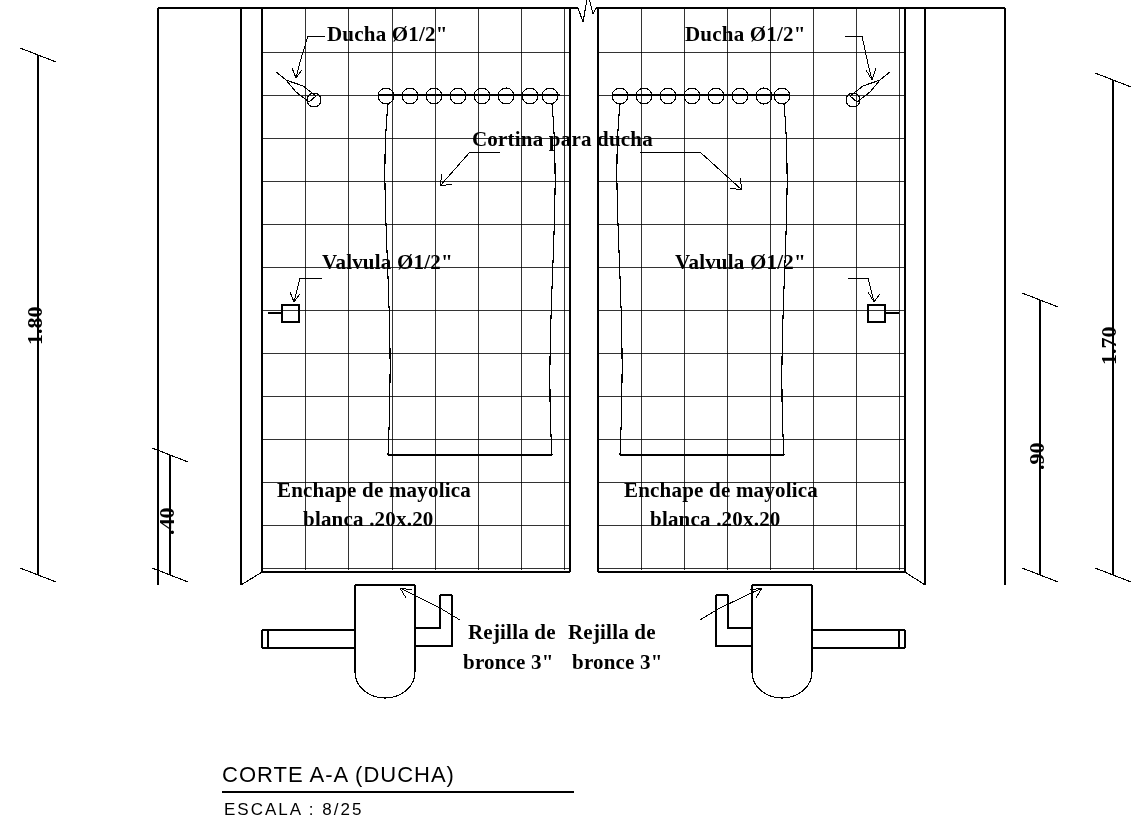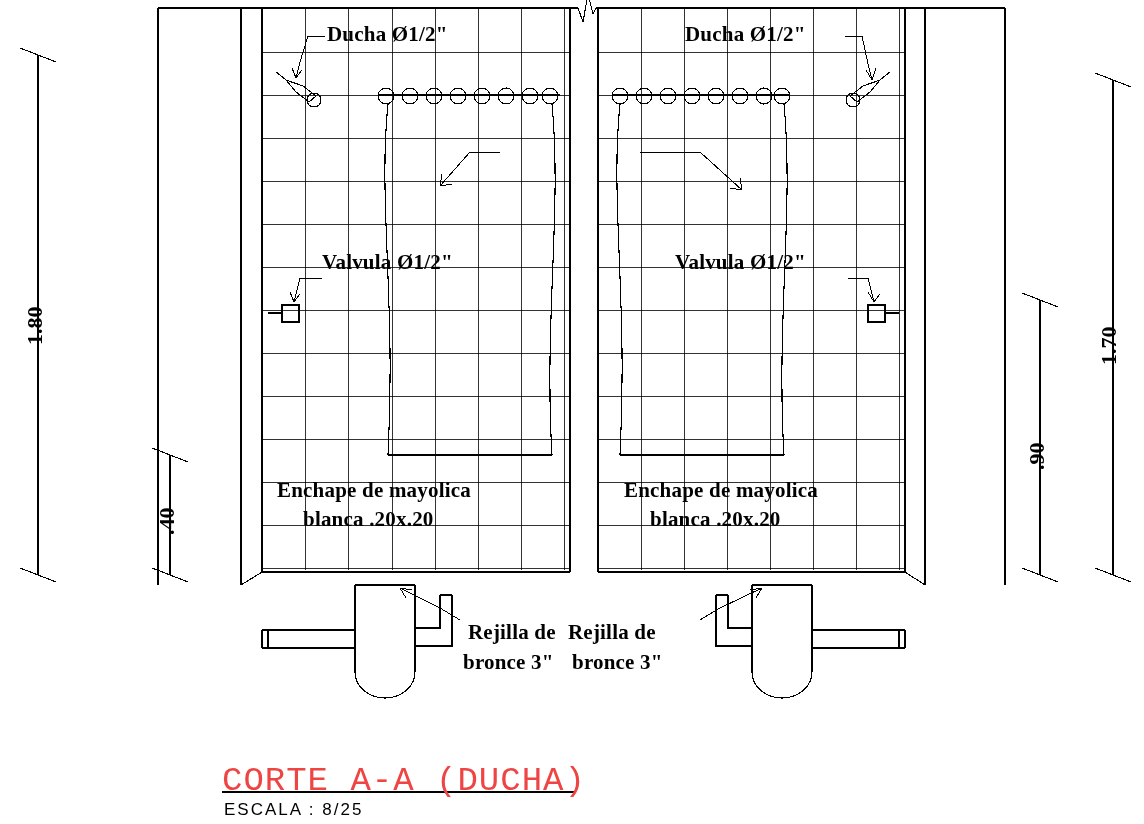--- a/index.html
+++ b/index.html
@@ -3,22 +3,22 @@
 <meta charset="utf-8">
 <style>
   html,body{margin:0;padding:0;background:#ffffff;}
   body{width:1144px;height:824px;position:relative;overflow:hidden;
        font-family:"Liberation Serif", serif;color:#000;}
   .stage{position:absolute;left:0;top:0;width:1144px;height:824px;}
   .lbl{position:absolute;white-space:nowrap;font-family:"Liberation Serif",serif;
        font-size:21px;font-weight:bold;letter-spacing:.2px;}
   .dim{position:absolute;font-family:"Liberation Serif",serif;font-size:22px;font-weight:bold;}
   .vert{transform:rotate(-90deg);transform-origin:left top;}
-  .title{position:absolute;font-family:Liberation Mono, monospace;font-size:34px;
-         letter-spacing:1px;color:#ef4444;}
+  .title{position:absolute;font-family:Liberation Sans, sans-serif;font-size:22px;
+         letter-spacing:1px;color:#000000;}
   .subtitle{position:absolute;font-family:"Liberation Sans",sans-serif;font-size:17px;
          letter-spacing:2px;color:#000;}
   svg{position:absolute;left:0;top:0;}
 </style>
 </head>
 <body>
 
 <div class="stage">
 
   <svg width="1144" height="824" viewBox="0 0 1144 824">
@@ -234,20 +234,21 @@
       <g stroke-width="2">
         <line x1="222" y1="792" x2="574" y2="792"></line>
       </g>
     </g>
   </svg>
 
   <div class="lbl" style="left:327px;top:22px;">Ducha Ø1/2"</div>
 
   <div class="lbl" style="left:685px;top:22px;">Ducha Ø1/2"</div>
 
+  <div class="lbl" style="left:472px;top:127px;">Cortina para ducha</div>
 
   <div class="lbl" style="left:322px;top:250px;">Valvula Ø1/2"</div>
 
   <div class="lbl" style="left:675px;top:250px;">Valvula Ø1/2"</div>
 
   <div class="lbl" style="left:277px;top:478px;">Enchape de mayolica</div>
   <div class="lbl" style="left:303px;top:507px;">blanca .20x.20</div>
 
   <div class="lbl" style="left:624px;top:478px;">Enchape de mayolica</div>
   <div class="lbl" style="left:650px;top:507px;">blanca .20x.20</div>

